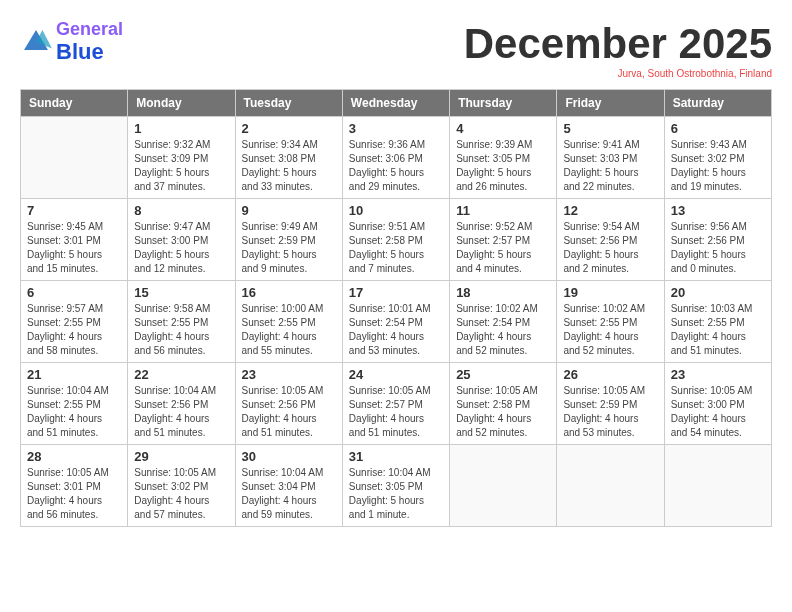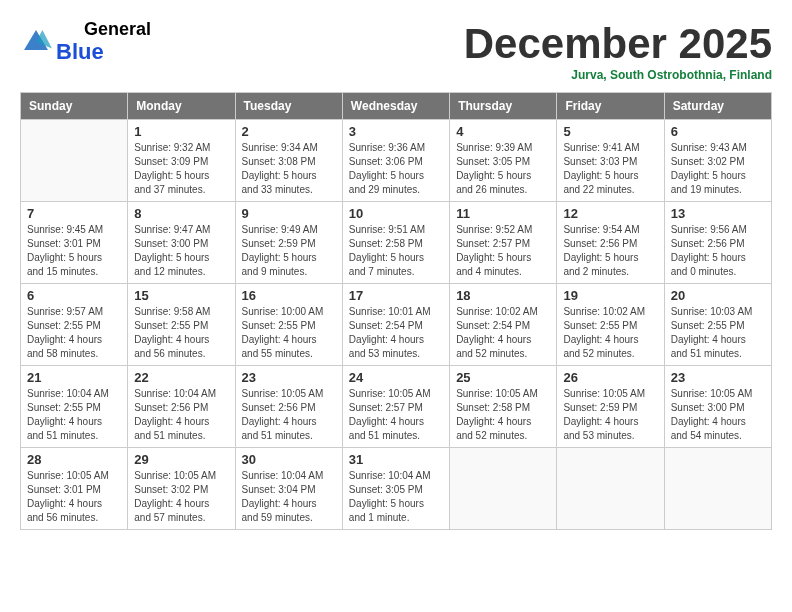--- a/index.html
+++ b/index.html
@@ -21,45 +21,43 @@
       align-items: center;
     }
     .logo-text {
       display: flex;
       flex-direction: column;
       line-height: 1.1;
     }
     .logo-general {
       font-size: 18px;
       font-weight: bold;
-      color: #000000;
-      margin-left: 28px;
+      color: #8b5cf6;
     }
     .logo-blue {
       font-size: 22px;
       font-weight: bold;
       color: #1d4ed8;
     }
     .logo-icon {
       width: 32px;
       height: 32px;
       margin-right: 4px;
     }
     .title-section {
       text-align: right;
     }
     .month-title {
       font-size: 42px;
       font-weight: bold;
       color: #333;
     }
     .subtitle {
-      font-size: 12px;
-      color: #15803d;
-      font-weight: bold;
+      font-size: 10px;
+      color: #ef4444;
     }
     .calendar {
       width: 100%;
       border-collapse: collapse;
       font-size: 11px;
     }
     .calendar th {
       background-color: #737373;
       color: #fff;
       text-align: left;

